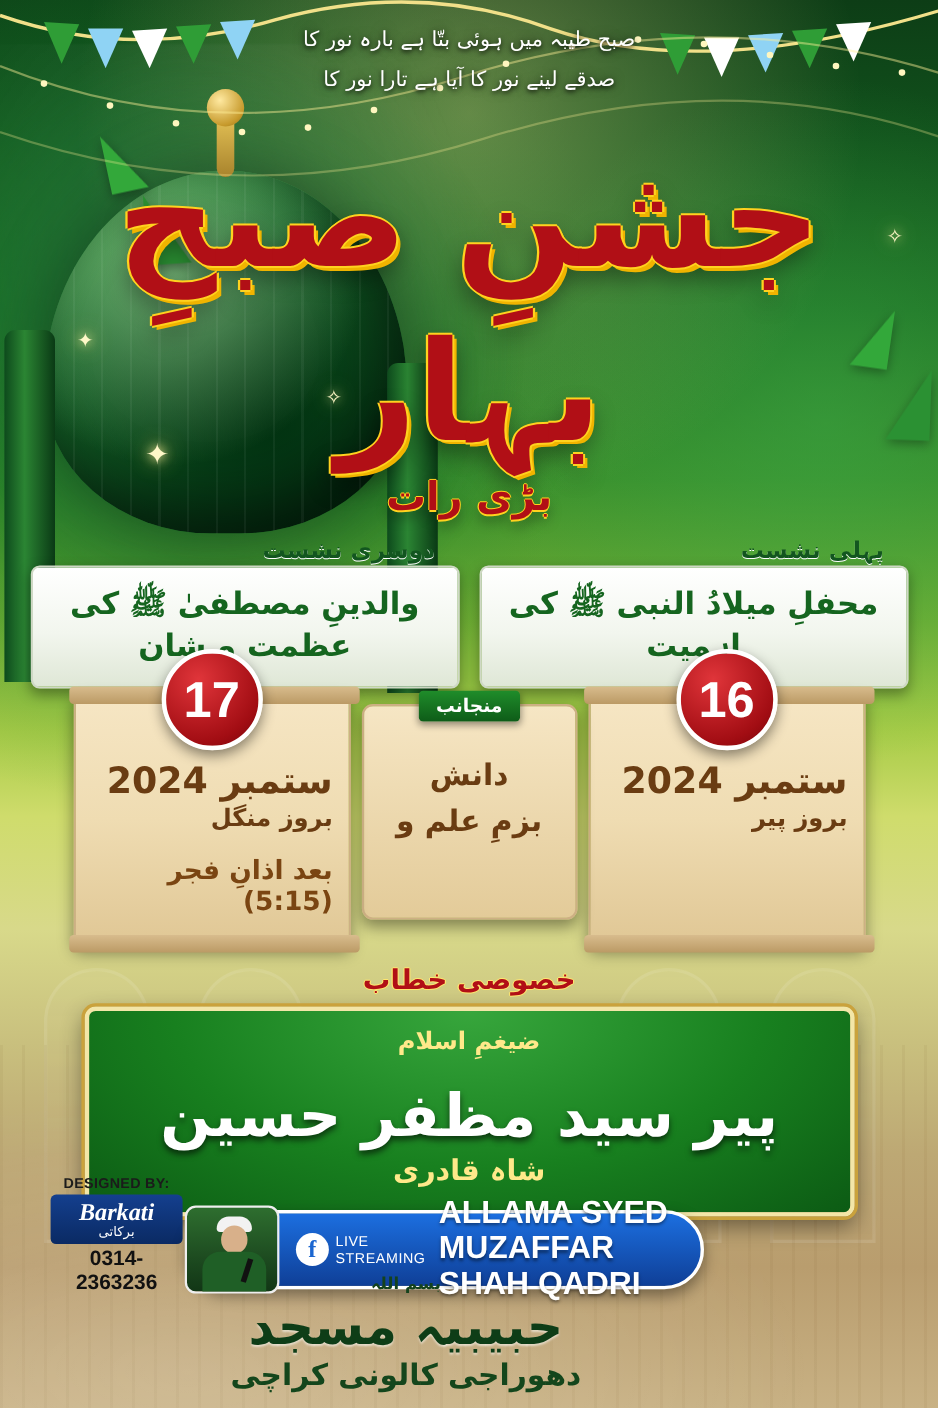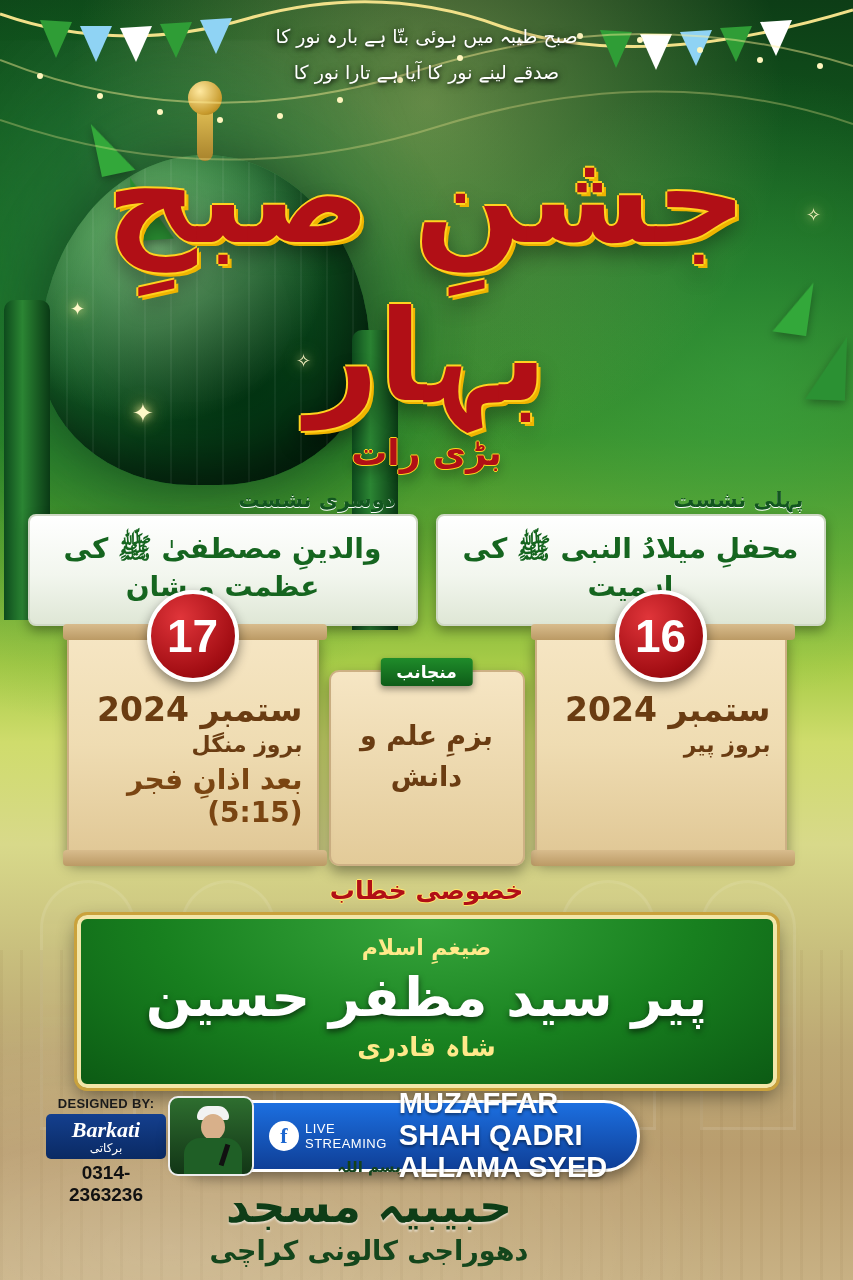--- a/index.html
+++ b/index.html
@@ -195,24 +195,24 @@
     display: flex; align-items: center; justify-content: center;
     z-index: 3;
   }
   .scroll-inner {
     padding: 58px 14px 12px;
     color: #6a3c12;
     font-weight: bold;
   }
   .scroll-month { font-size: 33px; line-height: 1.2; }
   .scroll-day { font-size: 22px; margin-top: 2px; }
-  .scroll-time { font-size: 28px; margin-top: 6px; color: #7a4512; }
+  .scroll-time { font-size: 24px; margin-top: 20px; color: #7a4512; }
 
   .middle-plate {
-    position: relative; width: 196px; height: 196px; margin-top: 40px;
+    position: relative; width: 196px; height: 196px; margin-top: 10px;
     border-radius: 10px;
     background: linear-gradient(180deg, #f6e6c4, #e3cb99);
     border: 2px solid #cdb084;
     box-shadow: 0 6px 14px rgba(0,0,0,0.4);
     text-align: center;
     color: #6a3c12; font-weight: bold;
   }
   .ribbon {
     position: absolute; top: -14px; left: 50%; transform: translateX(-50%);
     background: linear-gradient(180deg, #1f8c2a, #0e5c18);
@@ -236,21 +236,21 @@
     border-radius: 10px;
     padding: 16px 14px 22px;
     background:
       radial-gradient(ellipse at 50% 0%, #37a63c, #18801f 55%, #0c5b14 100%);
     border: 4px solid #f3e6a8;
     outline: 3px solid #caa23c;
     box-shadow: 0 8px 20px rgba(0,0,0,0.45);
   }
   .speaker-pre { color: #ffe98a; font-size: 22px; font-weight: bold; }
   .speaker-name {
-    margin-top: 4px; color: #ffffff; font-size: 54px; font-weight: bold;
+    margin-top: 21px; color: #ffffff; font-size: 54px; font-weight: bold;
     line-height: 1.25;
     text-shadow: 0 3px 6px rgba(0,0,0,0.6);
   }
   .speaker-suffix { color: #ffe98a; font-size: 26px; font-weight: bold; }
 
   
   .live-strip {
     position: absolute; left: 170px; top: 1100px; width: 470px; height: 72px;
     z-index: 8;
     border-radius: 36px;
@@ -293,21 +293,21 @@
     border-radius: 16px 16px 0 0; background: #1f5f26;
   }
   .speaker-photo .mic {
     position: absolute; left: 52px; top: 46px; width: 5px; height: 22px;
     background: #111; transform: rotate(18deg);
   }
 
   
   .designer {
     position: absolute; left: 46px; top: 1068px; z-index: 8;
-    width: 120px; text-align: center; margin-top: 28px;
+    width: 120px; text-align: center;
   }
   .designed-by {
     font-size: 13px; font-weight: bold; color: #1b1b1b; letter-spacing: 0.3px;
   }
   .designer-logo {
     margin-top: 3px;
     background: linear-gradient(180deg, #143f8e, #0a2a63);
     border-radius: 5px; padding: 5px 4px 4px;
     color: #fff;
   }
@@ -425,22 +425,22 @@
       <div class="badge">16</div>
       <div class="scroll-inner urdu">
         <div class="scroll-month">ستمبر 2024</div>
         <div class="scroll-day">بروز پیر</div>
       </div>
     </div>
 
     <div class="middle-plate">
       <div class="ribbon urdu">منجانب</div>
       <div class="middle-text urdu">
+        <div>دانش</div>
         <div>بزمِ علم و</div>
-        <div>دانش</div>
       </div>
     </div>
 
     <div class="scroll-card">
       <div class="badge">17</div>
       <div class="scroll-inner urdu">
         <div class="scroll-month">ستمبر 2024</div>
         <div class="scroll-day">بروز منگل</div>
         <div class="scroll-time">بعد اذانِ فجر (5:15)</div>
       </div>
@@ -471,22 +471,22 @@
       <div class="body"></div>
       <div class="mic"></div>
   </div>
   <div class="live-strip">
     <div class="fb-badge">
       <div class="fb-circle">f</div>
       <div class="live-label" style="white-space:pre-line;">LIVE
 STREAMING</div>
     </div>
     <div>
+      <div class="live-name">ALLAMA SYED</div>
       <div class="live-name">MUZAFFAR SHAH QADRI</div>
-      <div class="live-name">ALLAMA SYED</div>
     </div>
   </div>
 
   <div class="footer">
     <div class="footer-crest urdu">بسم اللہ</div>
     <div class="footer-name urdu">حبیبیہ مسجد</div>
     <div class="footer-sub urdu">دھوراجی کالونی کراچی</div>
   </div>
 
 </div>

